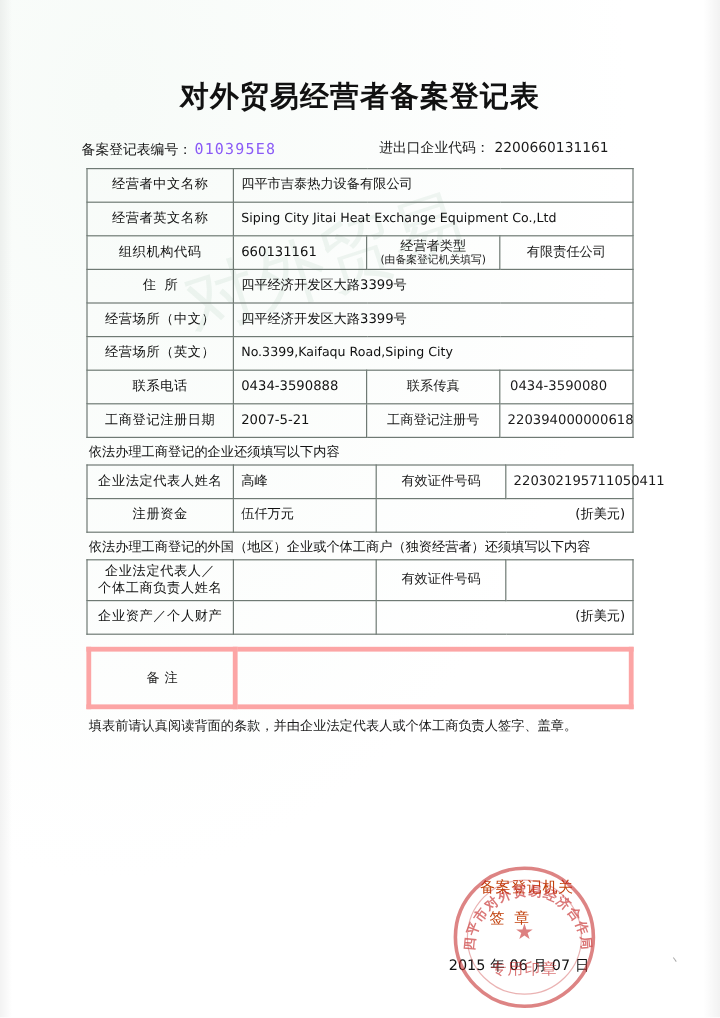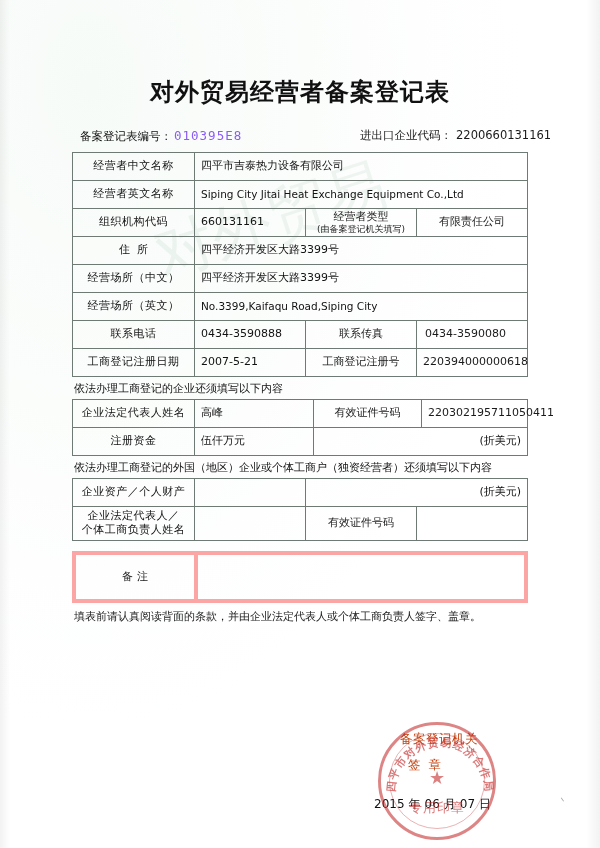--- a/index.html
+++ b/index.html
@@ -15,21 +15,21 @@
   
   .paper {
     position:absolute; inset:0;
     background:
       radial-gradient(ellipse at 15% 10%, #f7fbf8 0%, #ffffff 60%),
       radial-gradient(ellipse at 85% 85%, #f8fbfa 0%, #ffffff 55%),
       #fdfdfd;
   }
   .page {
     position:absolute; inset:0;
-    padding:12px;
+    padding:0;
   }
   .title {
     text-align:center;
     font-family:"DejaVu Sans", sans-serif;
     font-weight:bold;
     font-size:24px;
     letter-spacing:1px;
     color:#111;
     margin-top:64px;
   }
@@ -45,21 +45,21 @@
   }
   .hdr-left .lbl { color:#111; }
   .hdr-left .num {
     color:#8b5cf6;
     font-family:"DejaVu Sans Mono", monospace;
     font-size:12.5px;
     letter-spacing:1px;
     margin-left:2px;
   }
   .hdr-right {
-    position:absolute; left:348px; top:2px;
+    position:absolute; left:316px; top:2px;
     white-space:nowrap;
   }
   .hdr-right .val {
     font-family:"DejaVu Sans", sans-serif;
     margin-left:4px;
   }
 
   table.frm {
     border-collapse:collapse;
     width:456px;
@@ -262,32 +262,32 @@
       <td class="val right-ind" colspan="2">(折美元)</td>
     </tr>
   </tbody>
     </table>
 
   <div class="sechdr">依法办理工商登记的外国（地区）企业或个体工商户（独资经营者）还须填写以下内容</div>
 
   <table class="frm">
     <tbody>
         <tr>
-      <td class="lab">企业资产／个人财产</td>
-      <td class="val"></td>
-      <td class="val right-ind" colspan="2">(折美元)</td>
-    </tr>
-    <tr>
       <td class="lab" style="line-height:1.3">
         <span>企业法定代表人／</span><br>
         <span>个体工商负责人姓名</span>
       </td>
       <td class="val"></td>
       <td class="lab2">有效证件号码</td>
       <td class="val2"></td>
+    </tr>
+    <tr>
+      <td class="lab">企业资产／个人财产</td>
+      <td class="val"></td>
+      <td class="val right-ind" colspan="2">(折美元)</td>
     </tr>
   </tbody>
     </table>
 
   <div class="remark-wrap">
     <table class="remark">
       <tbody>
           <tr>
         <td class="rlab">备注</td>
         <td class="rval"></td>

